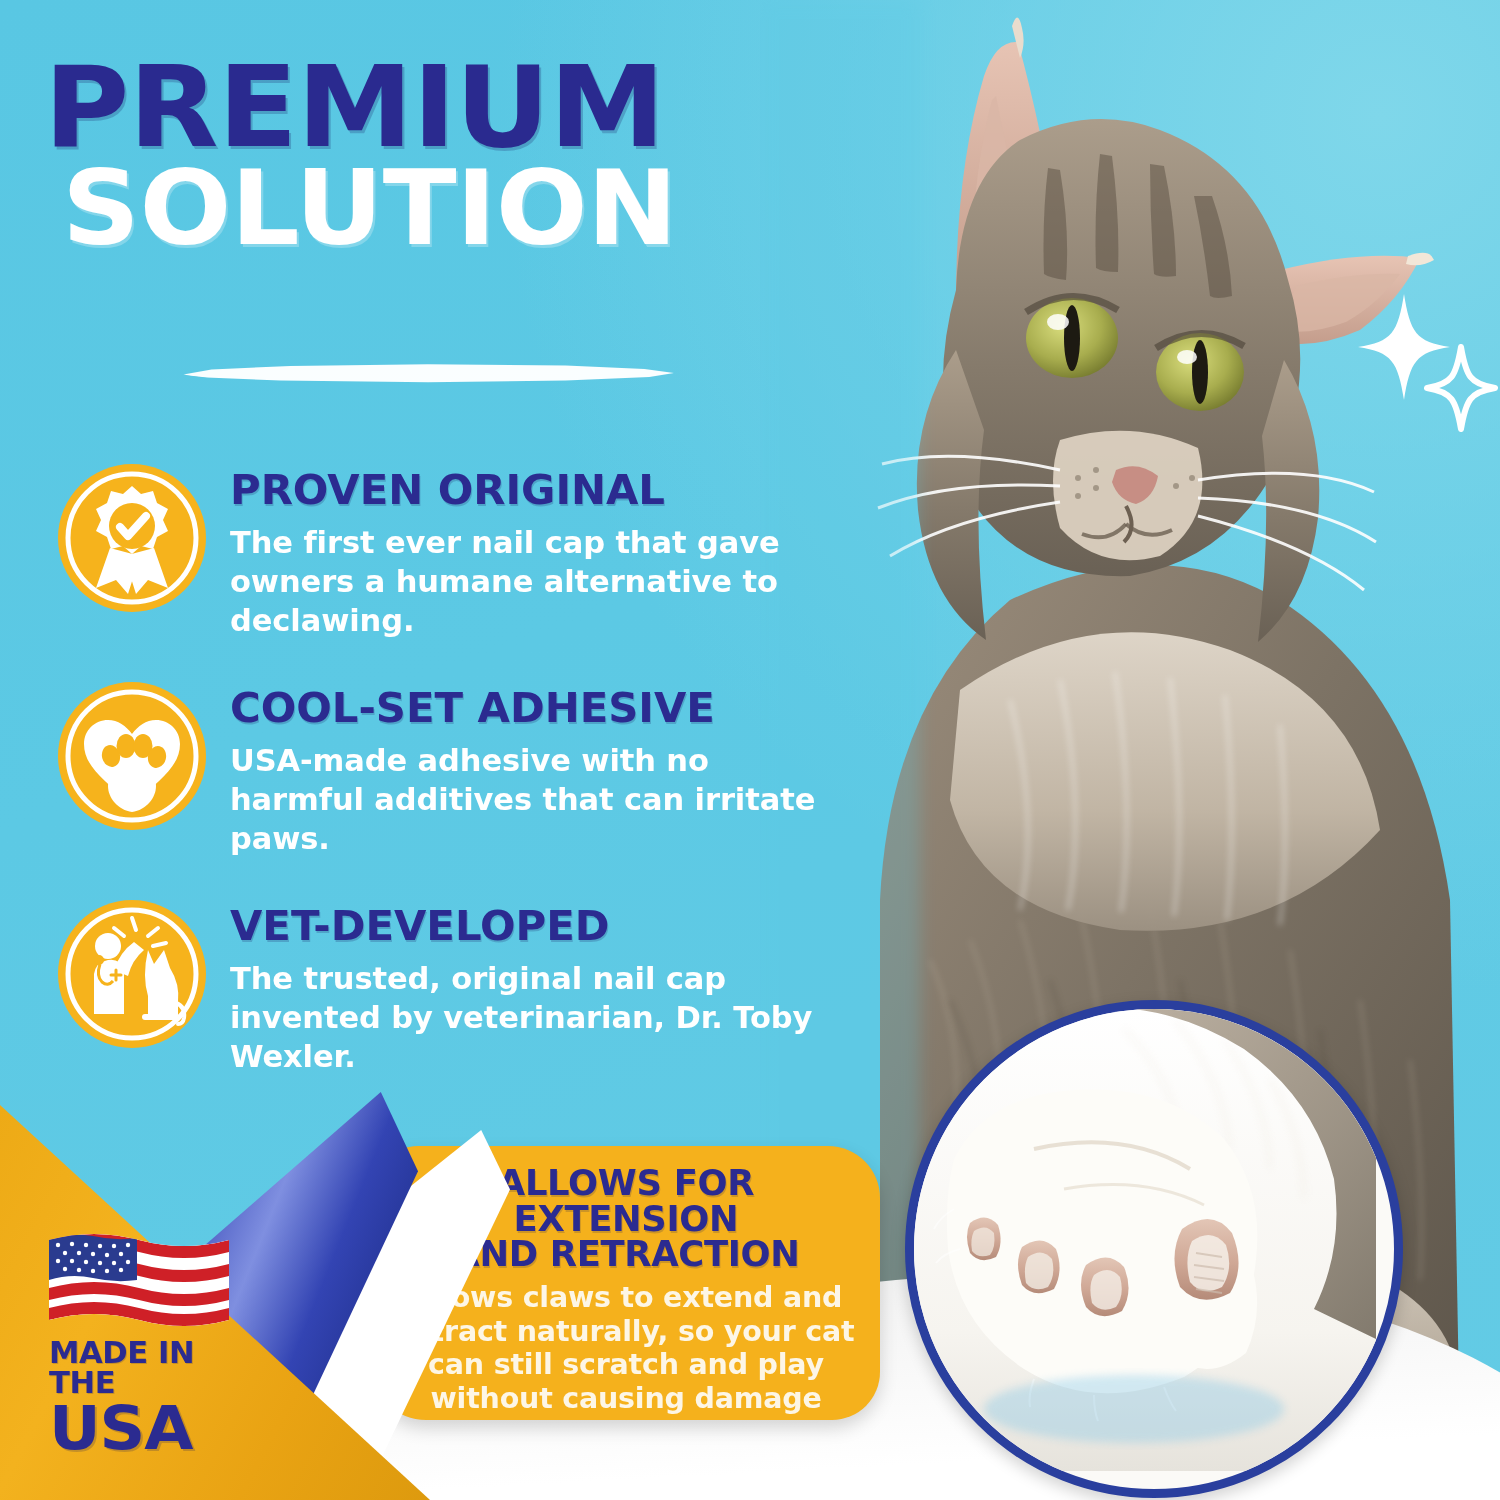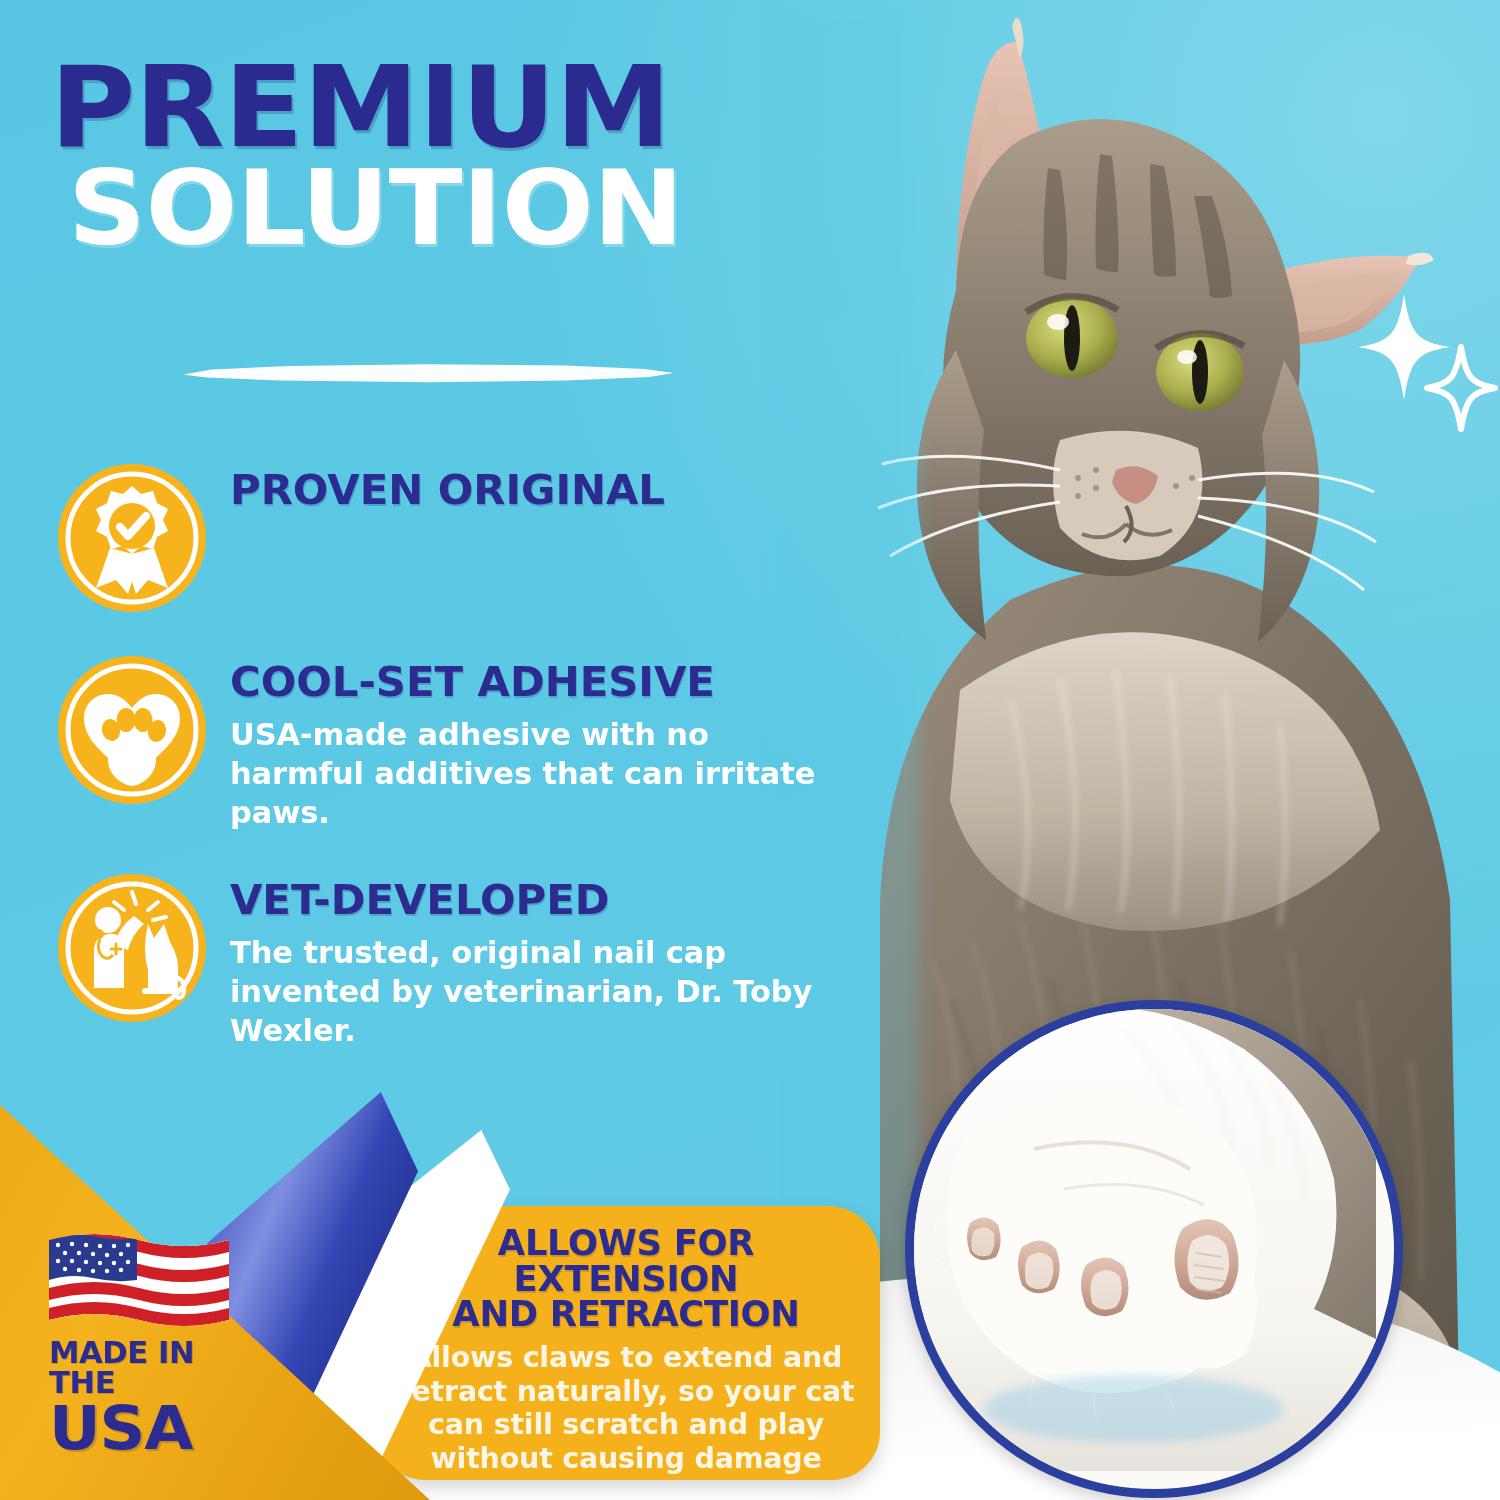--- a/index.html
+++ b/index.html
@@ -27,21 +27,21 @@
   .white-swoop{
     position:absolute; left:120px; bottom:-120px;
     width:1500px; height:340px;
     background:linear-gradient(180deg,#f2f2f2 0%, #ffffff 55%);
     border-radius:58% 42% 0 0 / 100% 88% 0 0;
     transform:rotate(-3deg);
   }
 
   
   .headline{
-    position:absolute; left:50px; top:58px; width:810px;
+    position:absolute; left:44px; top:58px; width:810px;
   }
   .headline .l1,.headline .l2{
     display:block;
     font-family:"DejaVu Sans", sans-serif;
     font-weight:700;
     letter-spacing:-0.5px;
     line-height:0.88;
     text-transform:uppercase;
     transform:scaleX(1.04);
     transform-origin:left center;
@@ -129,21 +129,21 @@
     border-radius:50%;
     border:9px solid #2a3f9e;
     overflow:hidden;
     background:#fbfaf7;
     box-shadow:0 6px 16px rgba(0,0,0,.18);
   }
 
   
   .callout{
     position:absolute;
-    left:372px; top:1206px;
+    left:372px; top:1146px;
     width:508px; height:274px;
     background:#f5b11c;
     border-radius:46px 52px 48px 54px;
     box-shadow:0 8px 18px rgba(0,0,0,.16);
     padding:16px 18px 0 18px;
     box-sizing:border-box;
     text-align:center;
   }
   .callout-title{
     font-family:"DejaVu Sans", sans-serif;
@@ -389,20 +389,21 @@
           <ellipse cx="76" cy="76" rx="64" ry="64" fill="none" stroke="#ffffff" stroke-width="5"></ellipse>
           <path d="M54 86 l-14 40 l20 -8 l12 14 l12 -38 z" fill="#ffffff"></path>
           <path d="M98 86 l14 40 l-20 -8 l-12 14 l-12 -38 z" fill="#ffffff"></path>
           <path d="M76 24 l9 8 l12 -3 l4 12 l11 6 l-5 11 l5 11 l-11 6 l-4 12 l-12 -3 l-9 8 l-9 -8 l-12 3 l-4 -12 l-11 -6 l5 -11 l-5 -11 l11 -6 l4 -12 l12 3 z" fill="#ffffff"></path>
           <circle cx="76" cy="64" r="23" fill="#f6b31c"></circle>
           <path d="M64 65 l8 9 l18 -20" fill="none" stroke="#ffffff" stroke-width="8" stroke-linecap="round" stroke-linejoin="round"></path>
         </svg>
       </div>
       <div class="ftext">
         <h3 class="ftitle">PROVEN ORIGINAL</h3>
+        <p class="fbody">The first ever nail cap that gave owners a humane alternative to declawing.</p>
       </div>
     </div>
 
     <div class="feature">
       <div class="ficon">
         <svg viewBox="0 0 152 152">
           <ellipse cx="76" cy="76" rx="74" ry="74" fill="#f6b31c"></ellipse>
           <ellipse cx="76" cy="76" rx="64" ry="64" fill="none" stroke="#ffffff" stroke-width="5"></ellipse>
           <path d="M76 124 C44 98 28 84 28 64 C28 50 39 40 52 40 C62 40 70 46 76 54 C82 46 90 40 100 40 C113 40 124 50 124 64 C124 84 108 98 76 124 Z" fill="#ffffff"></path>
           <ellipse cx="55" cy="76" rx="9" ry="11" fill="#f6b31c" transform="rotate(-14 55 76)"></ellipse>

